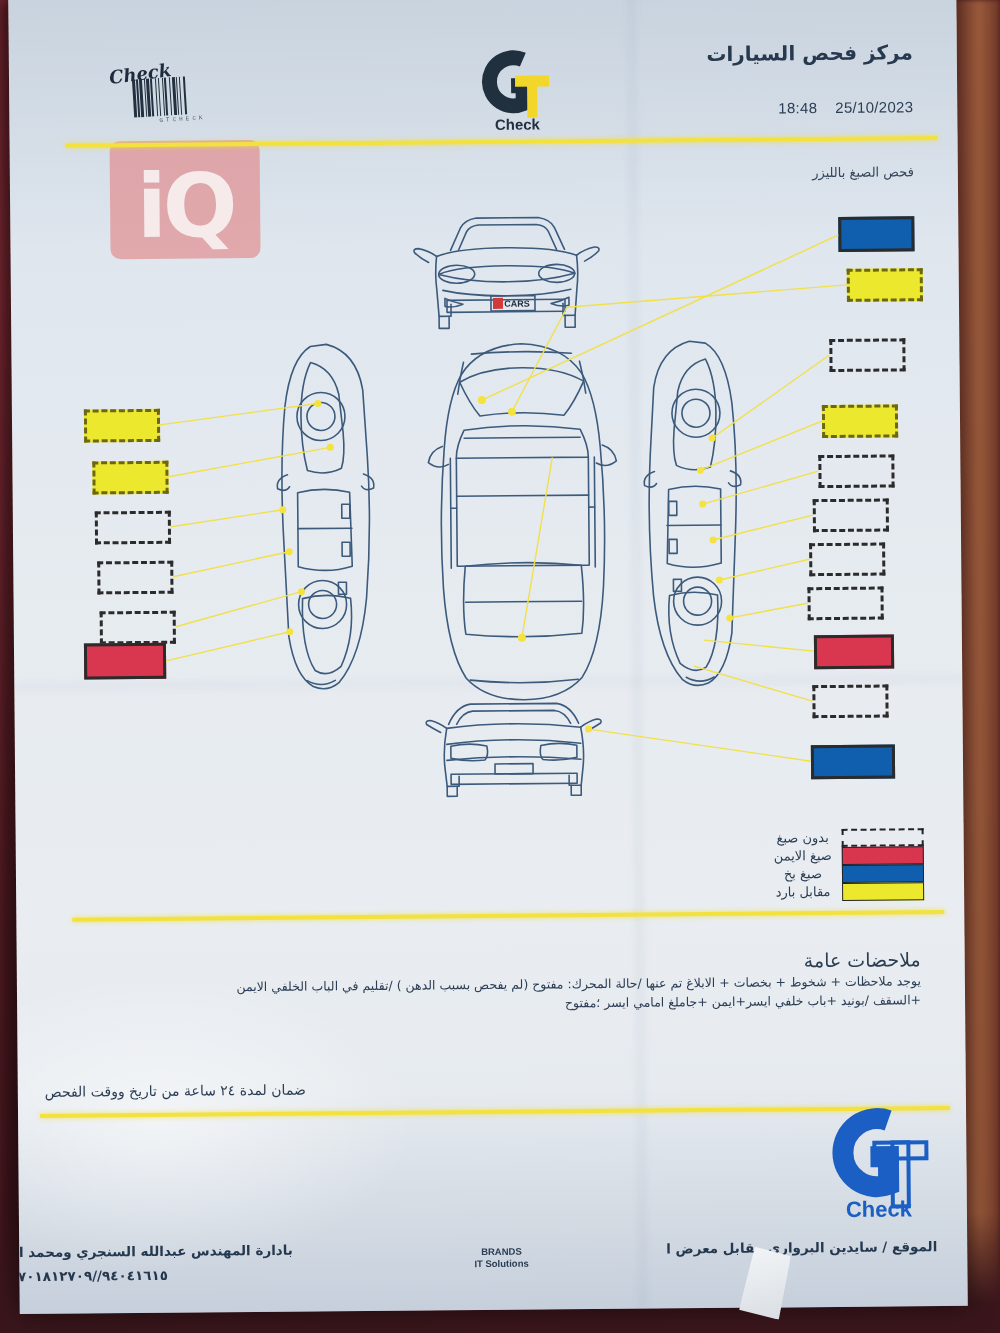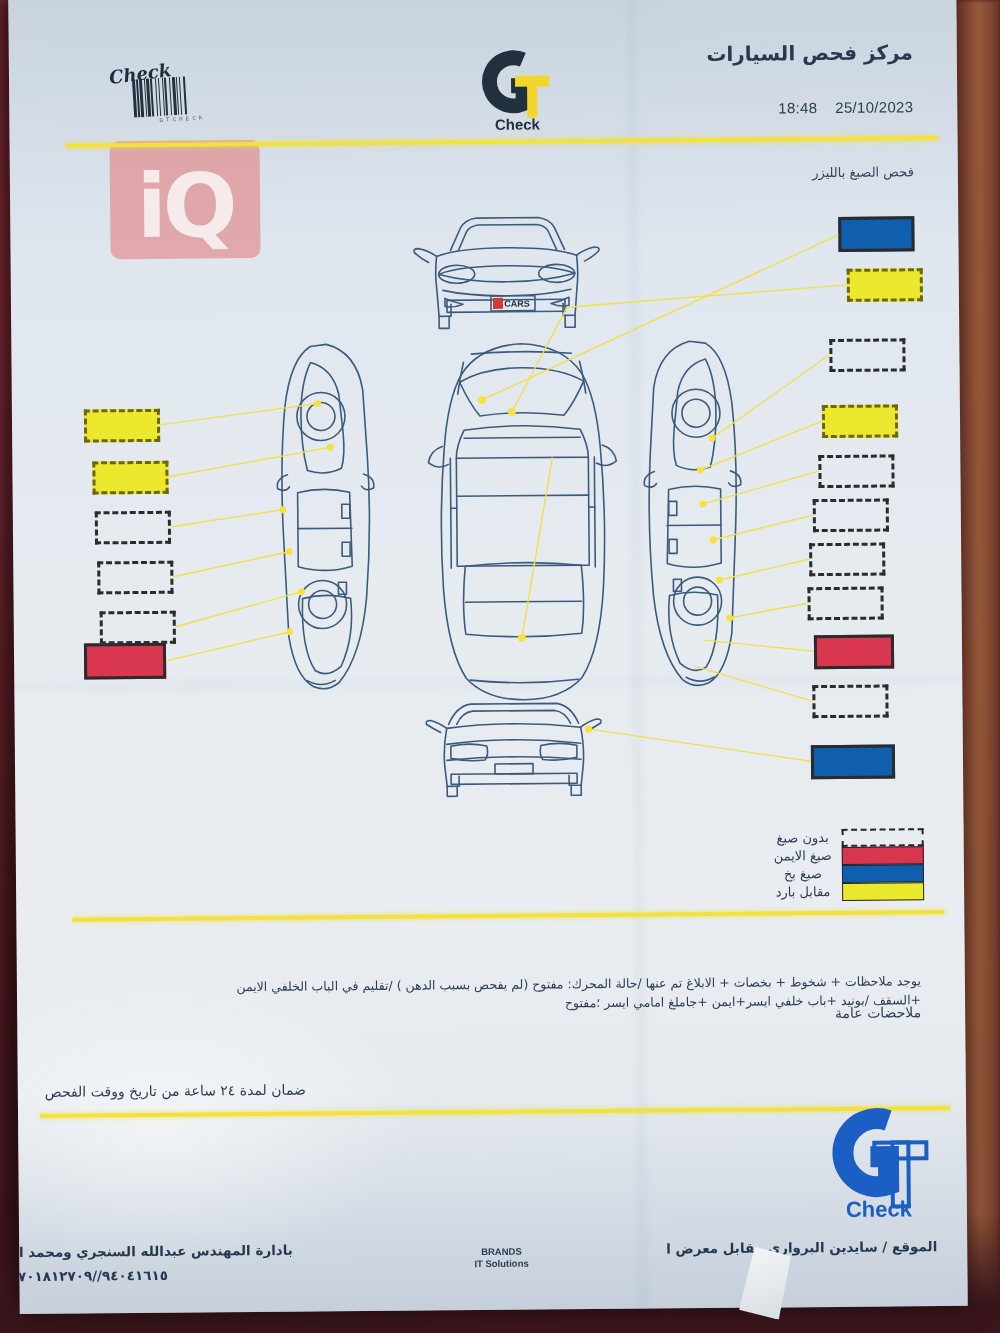--- a/index.html
+++ b/index.html
@@ -102,21 +102,21 @@
   .legend-labels{text-align:center;}
   .legend-labels div{font-size:13px;line-height:18px;color:#2a3d53;}
   .legend-chips{width:82px;}
   .legend-chips div{height:18px;box-sizing:border-box;}
   .chip-none{border:2px dashed #20242a;background:transparent;}
   .chip-red{background:#d8364e;border:1px solid #20242a;}
   .chip-blue{background:#0f5fae;border:1px solid #20242a;}
   .chip-yellow{background:#ece82e;border:1px solid #20242a;}
 
   
-  .notes-title{position:absolute;right:44px;top:1018px;font-size:14px;color:#2a3d53;}
+  .notes-title{position:absolute;right:44px;top:962px;font-size:19px;color:#2a3d53;}
   .notes-l1{position:absolute;right:44px;top:986px;left:150px;font-size:12.5px;
     color:#2b3e55;text-align:right;line-height:18px;}
   .notes-l2{position:absolute;right:44px;top:1005px;left:150px;font-size:12.5px;
     color:#2b3e55;text-align:right;line-height:18px;}
 
   .warranty{position:absolute;right:660px;top:1090px;font-size:14px;color:#2a3d53;
     white-space:nowrap;}
 
   
   .foot-right{position:absolute;right:30px;top:1252px;font-size:13.5px;

